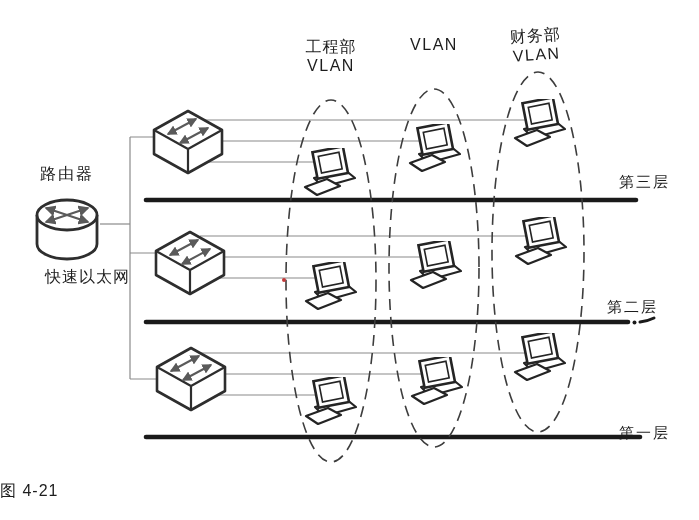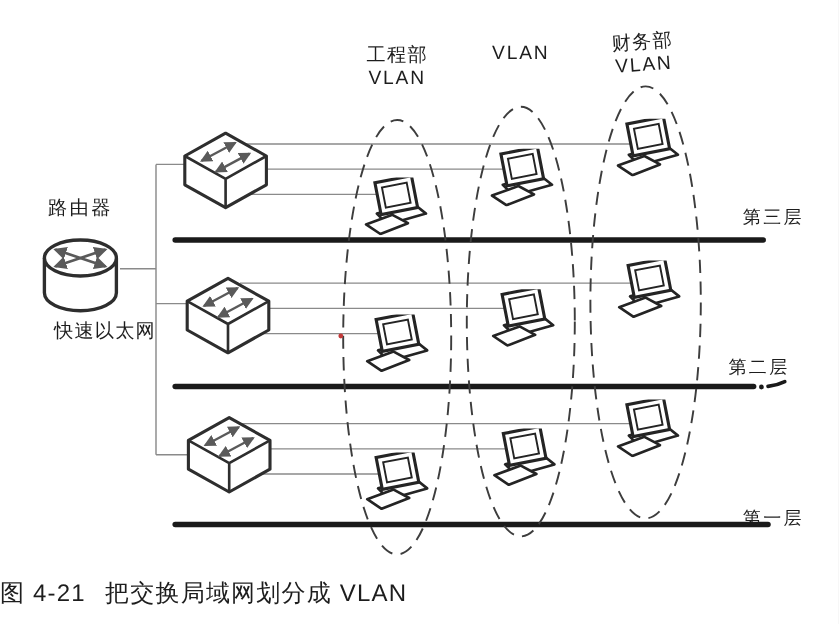--- a/index.html
+++ b/index.html
@@ -12,21 +12,21 @@
   .lbl{position:absolute;white-space:nowrap;line-height:1.18;text-align:center;}
   .vlan-lbl{text-align:center;font-size:16px;}
   .vlan-lbl .dept{display:block;letter-spacing:1px;}
   .vlan-lbl .vtype{display:block;letter-spacing:1.5px;}
   .vlan-fin{transform:rotate(-4deg);}
   .router-lbl{font-size:16px;letter-spacing:2px;}
   .fasteth-lbl{font-size:16px;letter-spacing:1px;}
   .floor-lbl{font-size:15px;letter-spacing:2px;margin-left:27px;}
   .caption{
     position:absolute;left:0;right:0;top:481px;display:flex;
-    justify-content:flex-start;gap:16px;font-size:20px;letter-spacing:1px;
+    justify-content:space-between;gap:16px;font-size:16px;letter-spacing:1px;
   }
 </style>
 </head>
 <body>
 
 <div class="stage">
 
   <svg class="diagram-svg" viewBox="0 0 699 520">
     <defs>
       <marker id="ah" viewBox="0 0 10 10" refX="8.5" refY="5" markerWidth="5" markerHeight="5" orient="auto-start-reverse">
@@ -126,16 +126,15 @@
 
   <div class="lbl router-lbl" style="left:40px;top:165px;">路由器</div>
   <div class="lbl fasteth-lbl" style="left:45px;top:268px;">快速以太网</div>
 
   <div class="lbl floor-lbl" style="left:592px;top:173px;">第三层</div>
   <div class="lbl floor-lbl" style="left:580px;top:298px;">第二层</div>
   <div class="lbl floor-lbl" style="left:592px;top:424px;">第一层</div>
 
   <div class="caption">
     <span>图 4-21</span>
-    <span>把交换局域网划分成 VLAN</span>
   </div>
 
 </div>
 
 </body></html>

